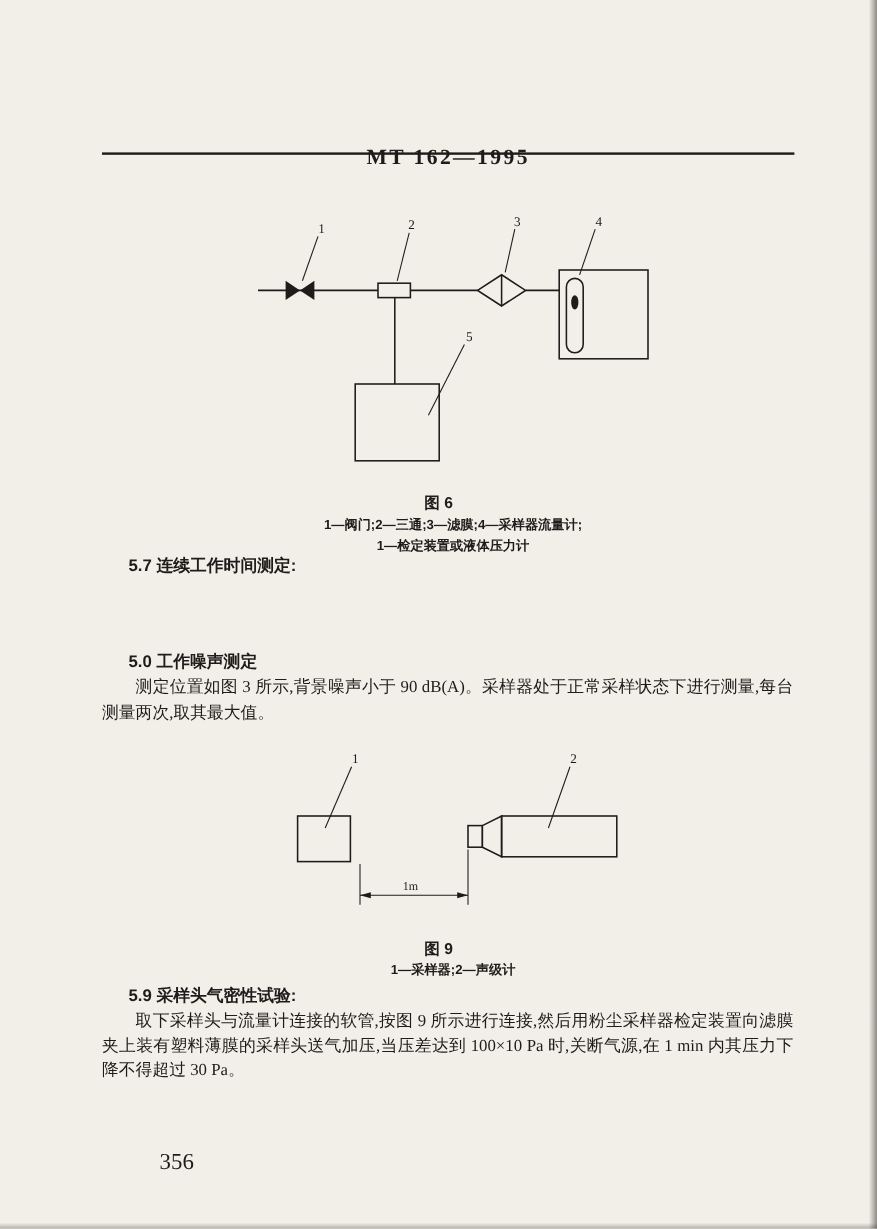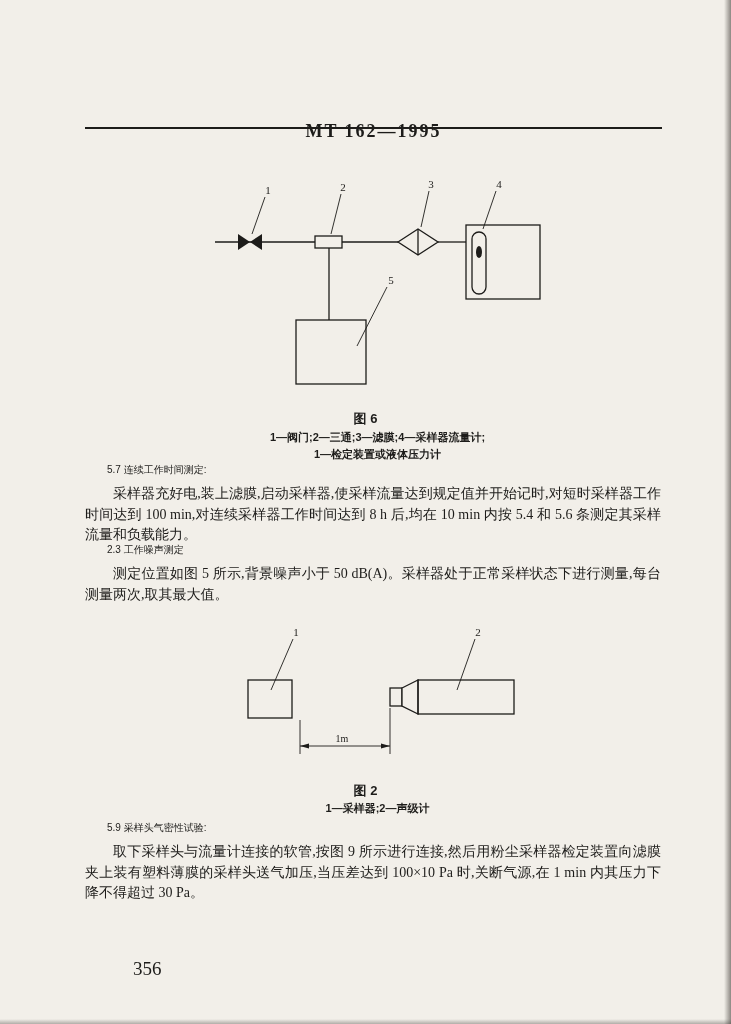--- a/index.html
+++ b/index.html
@@ -12,21 +12,21 @@
   .center { left:0; right:0; text-align:center; }
   .header-title {
     position:absolute; top:101px; left:85px; width:577px; text-align:center;
     font-family:"Liberation Serif", serif; font-weight:bold; font-size:18px; letter-spacing:2px;margin-top:20px;
   }
   .header-rule { position:absolute; top:127px; left:85px; width:577px; height:2px; background:#1d1c1a; }
   .caption { font-family:"Liberation Sans", sans-serif; font-weight:bold; font-size:13px; }
   .legend  { font-family:"Liberation Sans", sans-serif; font-weight:bold; font-size:11px;padding-left:24px; }
   .heading {
     position:absolute; left:107px; font-family:"Liberation Sans", sans-serif;
-    font-weight:normal; font-size:10px;
+    font-weight:bold; font-size:14px;
   }
   .para {
     position:absolute; left:85px; width:576px; font-size:14px; line-height:20.5px;
     text-align:justify; text-indent:2em; font-family:"Liberation Serif", serif;
   }
   .page-number { position:absolute; left:133px; top:958px; font-size:19px; }
   .fig { position:absolute; }
   .fig .stroke   { fill:none; stroke:#1d1c1a; stroke-width:1.3; }
   .fig .fillpaper{ fill:#f2efe9; stroke:#1d1c1a; stroke-width:1.3; }
   .fig .solid    { fill:#1d1c1a; stroke:none; }
@@ -81,24 +81,23 @@
     <text x="299" y="16" text-anchor="middle">4</text>
     <line class="leader" x1="187" y1="115" x2="157" y2="174"></line>
     <text x="191" y="112" text-anchor="middle">5</text>
   </svg>
 
   <div class="abs center caption" style="top:410px">图 6</div>
   <div class="abs center legend" style="top:430px">1—阀门;2—三通;3—滤膜;4—采样器流量计;</div>
   <div class="abs center legend" style="top:447px">1—检定装置或液体压力计</div>
 
   <div class="heading" style="top:463px">5.7 连续工作时间测定:</div>
-  <div class="para" style="top:484px">采样器充好电,装上滤膜,启动采样器,使采样流量达到规定值并开始记时,对短时采样器工作时间达到 100 min,对连续采样器工作时间达到 8 h 后,均在 10 min 内按 5.4 和 5.6 条测定其采样流量和负载能力。</div>
 
-  <div class="heading" style="top:543px">2.3 工作噪声测定</div>
-  <div class="para" style="top:564px">测定位置如图 5 所示,背景噪声小于 50 dB(A)。采样器处于正常采样状态下进行测量,每台测量两次,取其最大值。</div>
+  <div class="heading" style="top:543px">5.0 工作噪声测定</div>
+  <div class="para" style="top:564px">测定位置如图 3 所示,背景噪声小于 90 dB(A)。采样器处于正常采样状态下进行测量,每台测量两次,取其最大值。</div>
 
   <svg class="fig" style="left:230px; top:622px;" width="300" height="140" viewBox="0 0 300 140">
 
     <rect class="stroke" x="18" y="58" width="44" height="38"></rect>
 
     <rect class="stroke" x="160" y="66" width="12" height="18"></rect>
     <polygon class="fillpaper" points="172,66 188,58 188,92 172,84"></polygon>
     <rect class="stroke" x="188" y="58" width="96" height="34"></rect>
 
     <line class="leader" x1="63" y1="17" x2="41" y2="68"></line>
@@ -107,21 +106,21 @@
     <text x="248" y="14" text-anchor="middle">2</text>
 
     <line class="leader" x1="70" y1="98" x2="70" y2="132"></line>
     <line class="leader" x1="160" y1="86" x2="160" y2="132"></line>
     <line class="leader" x1="70" y1="124" x2="160" y2="124"></line>
     <polygon class="solid" points="70,124 79,121.5 79,126.5"></polygon>
     <polygon class="solid" points="160,124 151,121.5 151,126.5"></polygon>
     <text class="dim-text" x="112" y="120" text-anchor="middle">1m</text>
   </svg>
 
-  <div class="abs center caption" style="top:782px">图 2</div>
+  <div class="abs center caption" style="top:782px">图 9</div>
   <div class="abs center legend" style="top:801px">1—采样器;2—声级计</div>
 
   <div class="heading" style="top:821px">5.9 采样头气密性试验:</div>
   <div class="para" style="top:842px">取下采样头与流量计连接的软管,按图 9 所示进行连接,然后用粉尘采样器检定装置向滤膜夹上装有塑料薄膜的采样头送气加压,当压差达到 100×10 Pa 时,关断气源,在 1 min 内其压力下降不得超过 30 Pa。</div>
 
   <div class="page-number">356</div>
 
   <div class="scan-edge-right"></div>
   <div class="scan-edge-bottom"></div>
 </div>

